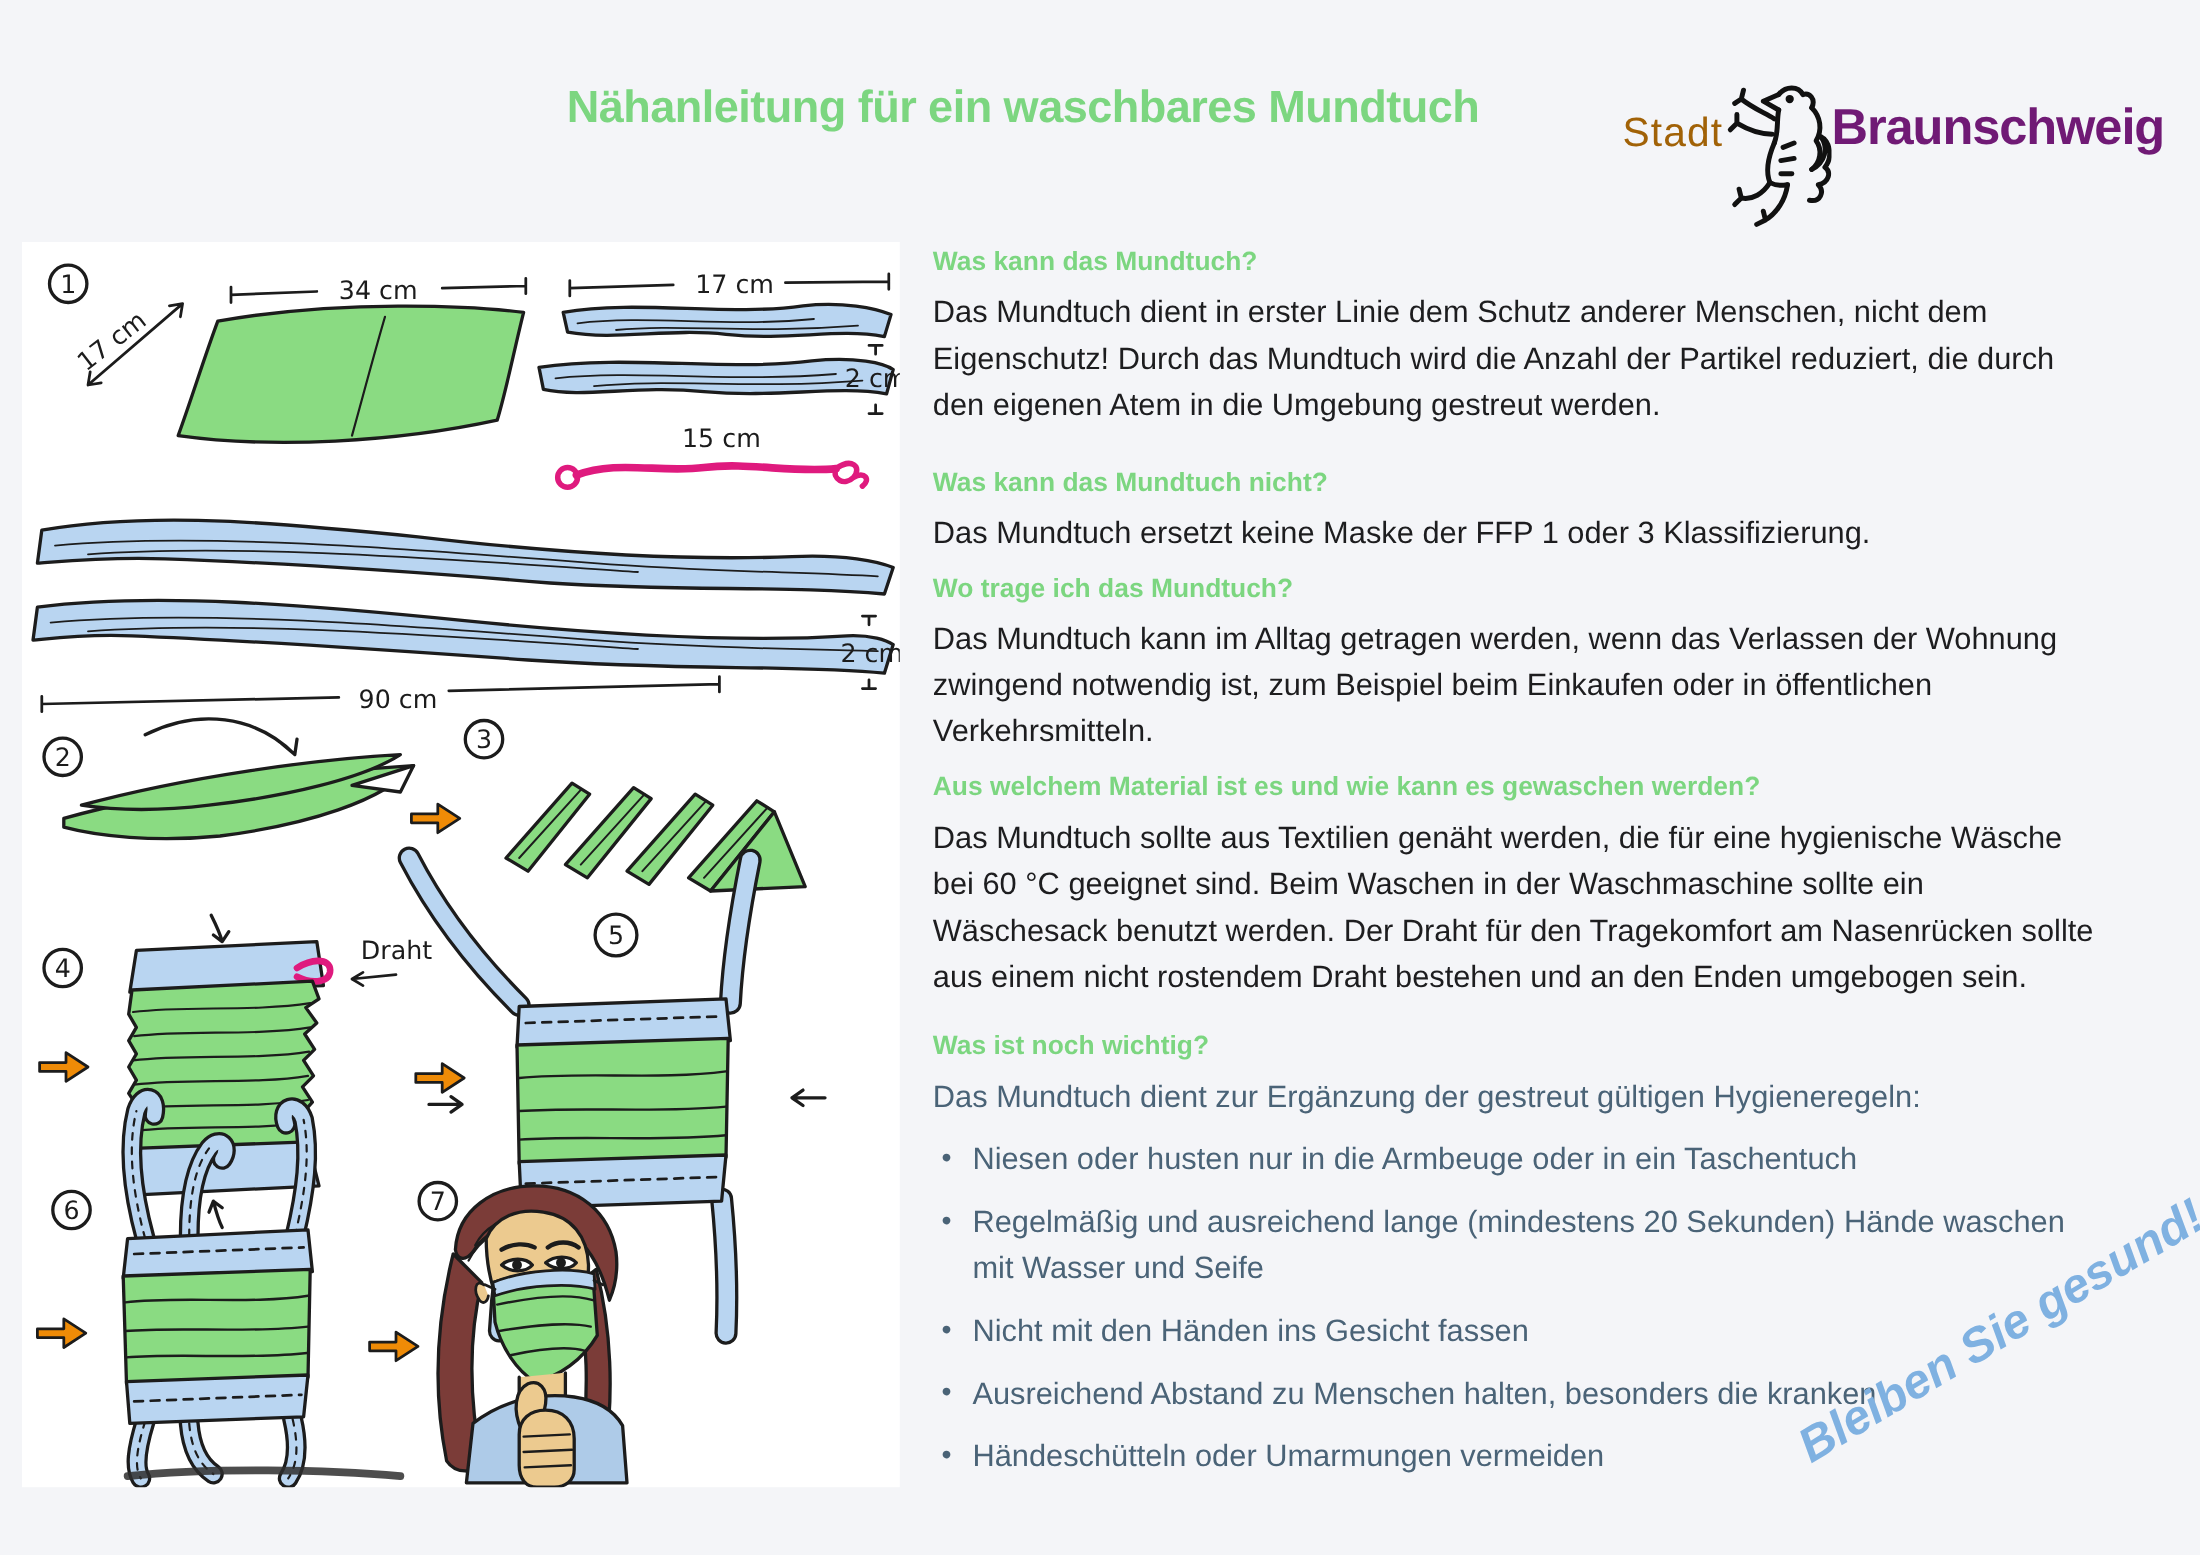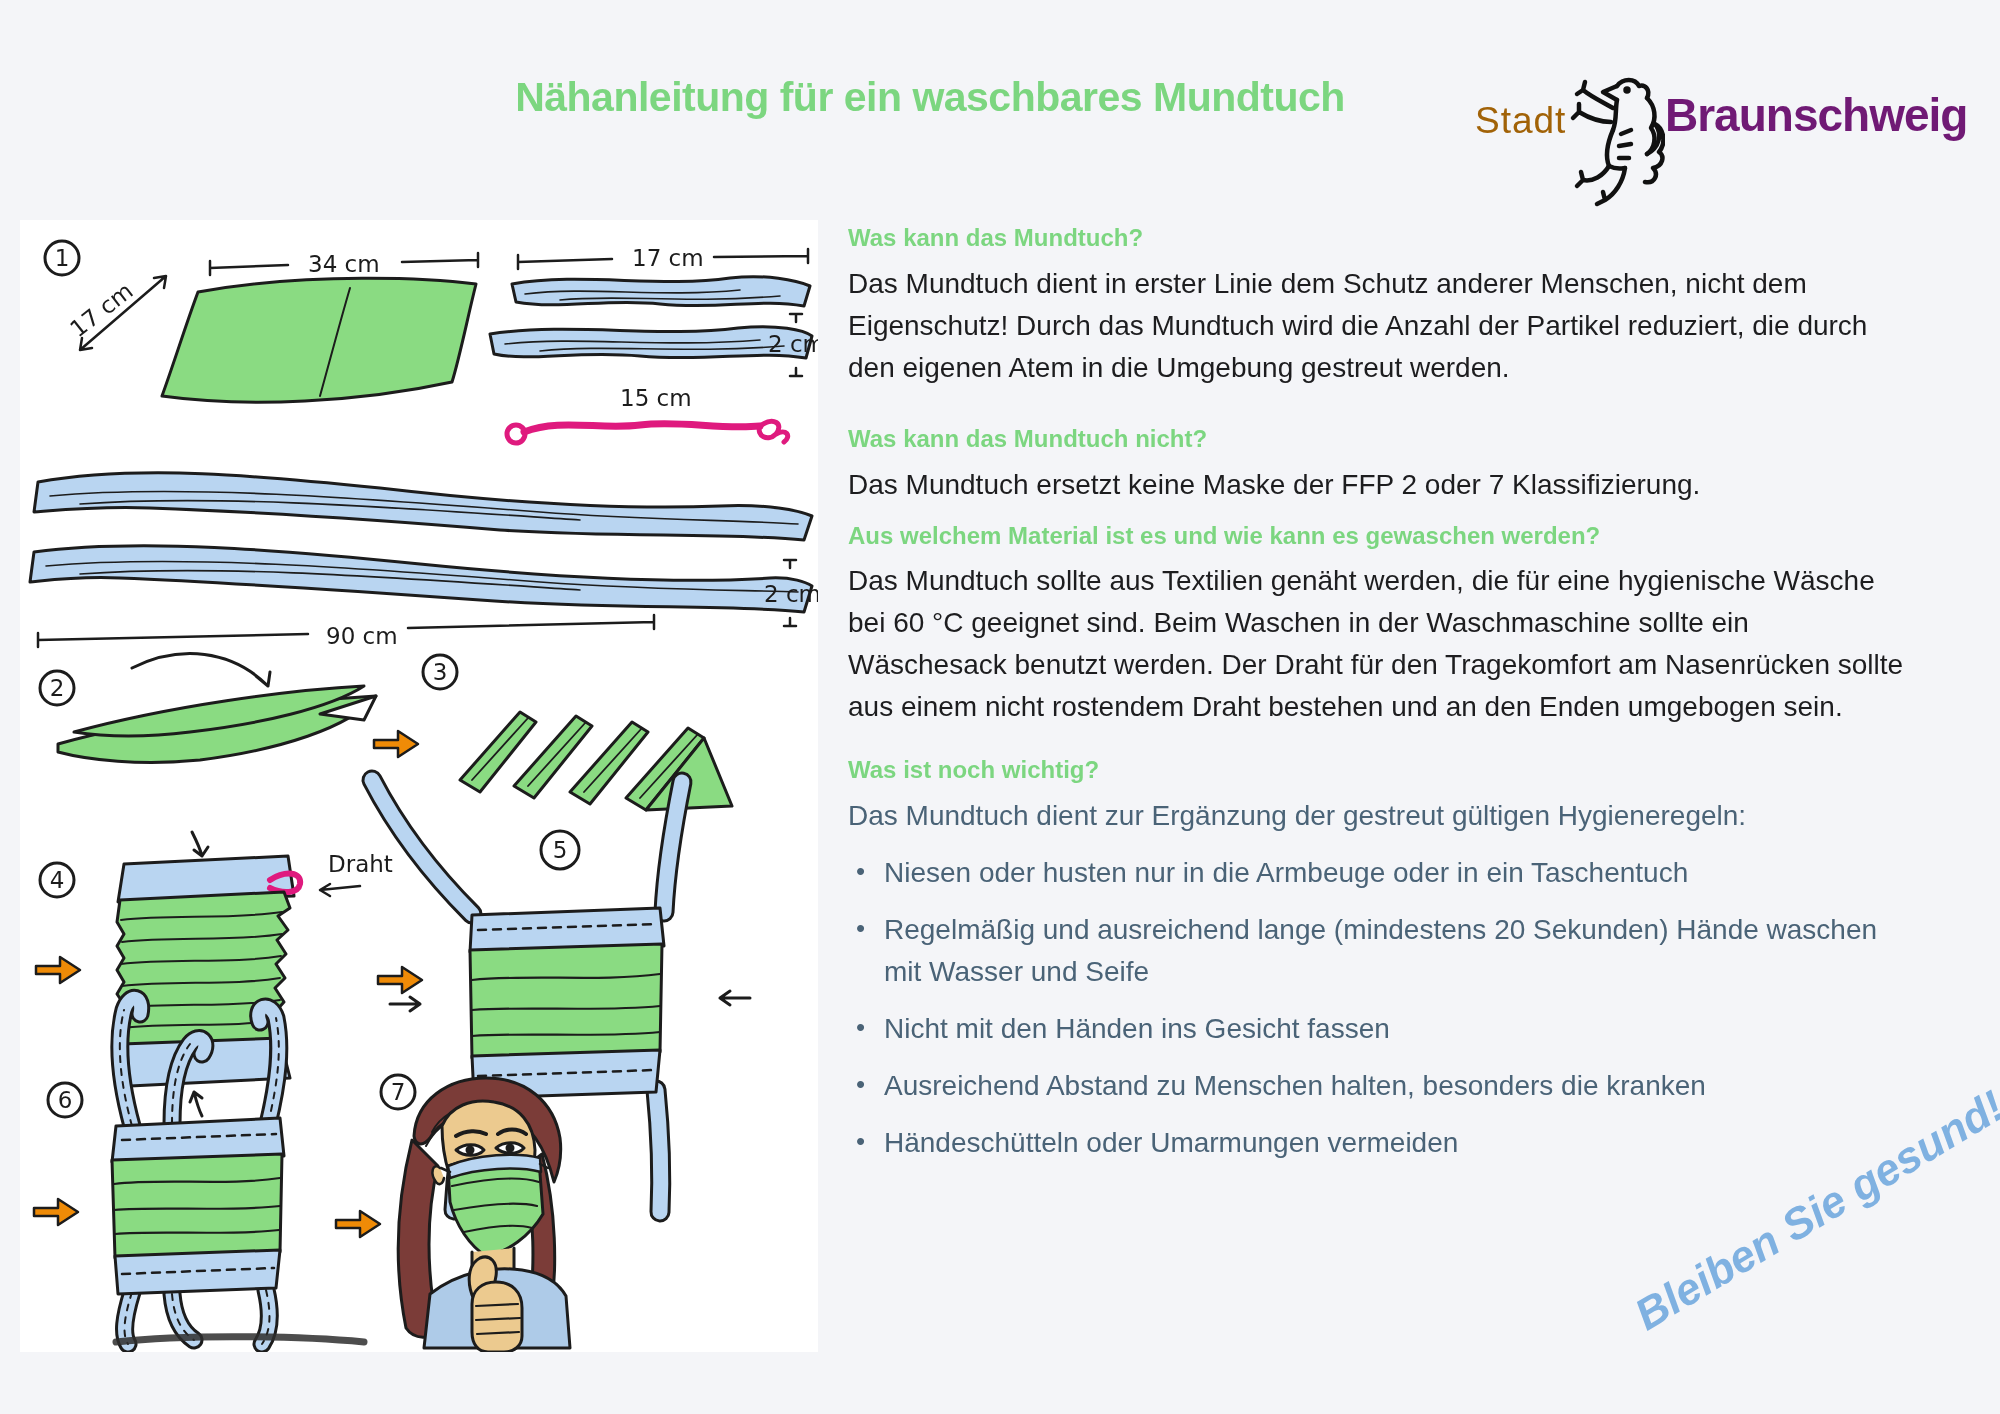--- a/index.html
+++ b/index.html
@@ -314,23 +314,27 @@
 
 <div class="abs text-col">
 
   <section class="sec sec-1">
     <h2>Was kann das Mundtuch?</h2>
     <p>Das Mundtuch dient in erster Linie dem Schutz anderer Menschen, nicht dem Eigenschutz! Durch das Mundtuch wird die Anzahl der Partikel reduziert, die durch den eigenen Atem in die Umgebung gestreut werden.</p>
   </section>
 
   <section class="sec sec-2">
     <h2>Was kann das Mundtuch nicht?</h2>
-    <p>Das Mundtuch ersetzt keine Maske der FFP 2 oder 7 Klassifizierung.</p>
-  </section>
-
+    <p>Das Mundtuch ersetzt keine Maske der FFP 1 oder 3 Klassifizierung.</p>
+  </section>
+
+  <section class="sec sec-3">
+    <h2>Wo trage ich das Mundtuch?</h2>
+    <p>Das Mundtuch kann im Alltag getragen werden, wenn das Verlassen der Wohnung zwingend notwendig ist, zum Beispiel beim Einkaufen oder in öffentlichen Verkehrsmitteln.</p>
+  </section>
 
   <section class="sec sec-4">
     <h2>Aus welchem Material ist es und wie kann es gewaschen werden?</h2>
     <p>Das Mundtuch sollte aus Textilien genäht werden, die für eine hygienische Wäsche bei 60 °C geeignet sind. Beim Waschen in der Waschmaschine sollte ein Wäschesack benutzt werden. Der Draht für den Tragekomfort am Nasenrücken sollte aus einem nicht rostendem Draht bestehen und an den Enden umgebogen sein.</p>
   </section>
 
   <section class="sec sec-note">
     <h2>Was ist noch wichtig?</h2>
     <p>Das Mundtuch dient zur Ergänzung der gestreut gültigen Hygieneregeln:</p>
     <ul>

